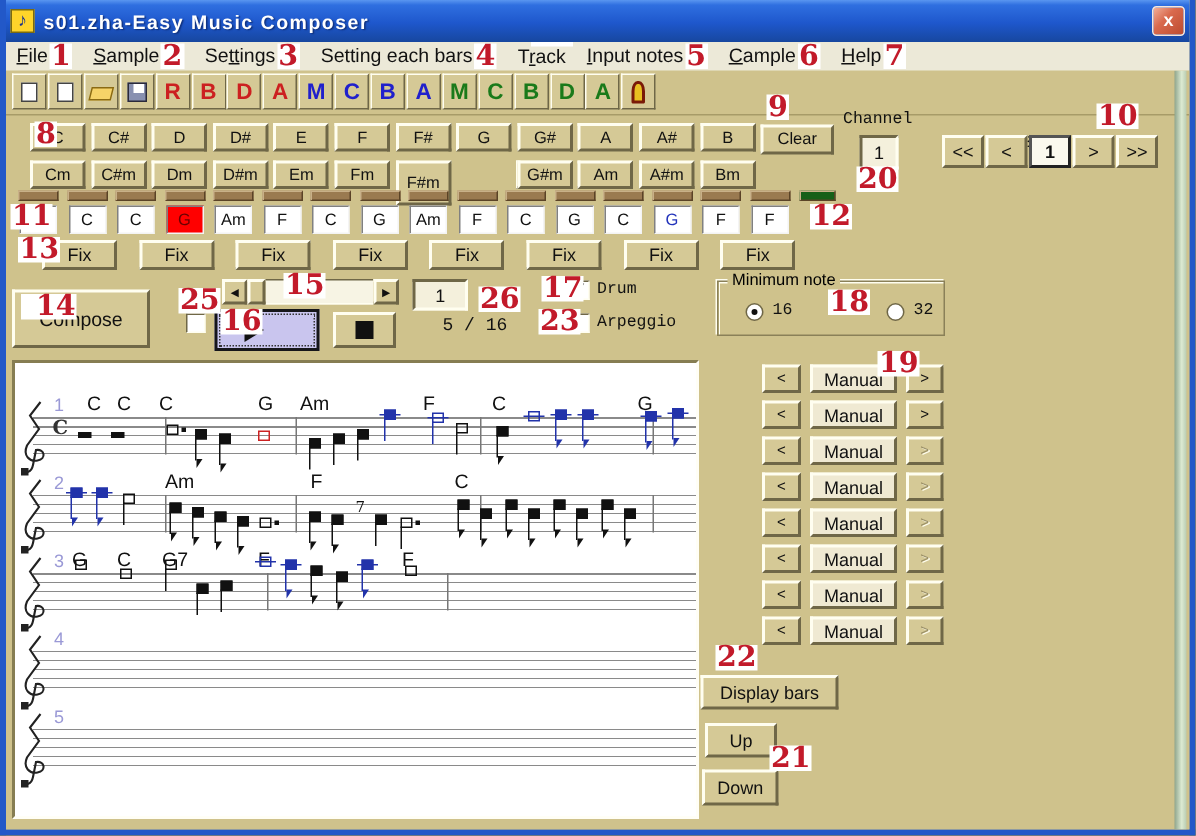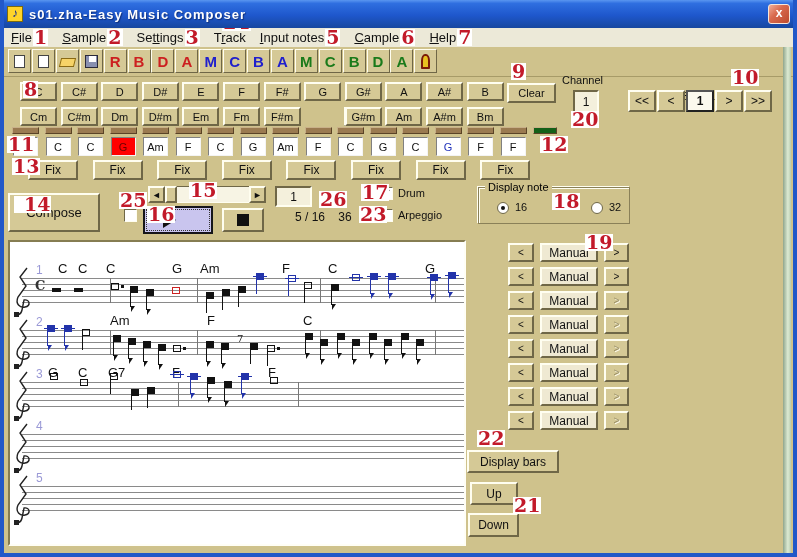--- a/index.html
+++ b/index.html
@@ -39,21 +39,21 @@
   .icon-doc{width:11px;height:13px;background:#fff;border:1px solid #444;}
   .icon-open{width:15px;height:9px;background:#f6d368;border:1px solid #8a6a14;transform:skewX(-14deg);margin-top:3px;}
   .icon-save{width:13px;height:13px;background:#8890b0;border:1px solid #2a2a3a;position:relative;}
   .icon-save span{position:absolute;left:3px;top:0;width:7px;height:6px;background:#fff;}
   .icon-metro{width:9px;height:15px;background:#e8c020;border:2px solid #7a1a08;border-radius:45% 45% 8% 8%;}
   
   .btn{position:absolute;background:#d5c996;border:2px solid;border-color:#fffef0 #6f6747 #6f6747 #fffef0;
     color:#111;font-size:11px;display:flex;align-items:center;justify-content:center;white-space:nowrap;}
   .sunken{position:absolute;border:2px solid;border-color:#6f6747 #fffef0 #fffef0 #6f6747;background:#f4f0dc;
     display:flex;align-items:center;justify-content:center;font-size:12px;color:#111;}
-  .lbl{position:absolute;font-size:11px;color:#111;white-space:nowrap;}
+  .lbl{position:absolute;font-size:11px;color:#111;white-space:nowrap;font-family:Liberation Mono, monospace;}
   
   .seqbar{position:absolute;top:80px;height:7px;border:1px solid;border-color:#c8b088 #5a4326 #5a4326 #c8b088;}
   .seqbox{position:absolute;top:90px;height:19px;width:25px;background:#fff;border:1px solid;
     border-color:#808080 #f4f4f4 #f4f4f4 #808080;display:flex;align-items:center;justify-content:center;
     font-size:11px;color:#111;}
   
   .cb{position:absolute;width:13px;height:13px;background:#fff;border:1px solid;
     border-color:#6f6747 #fffef0 #fffef0 #6f6747;font-size:11px;line-height:11px;text-align:center;color:#111;font-weight:bold;}
   .radio{position:absolute;width:12px;height:12px;border-radius:50%;background:#fff;border:1px solid #6f6747;}
   .radio span{position:absolute;left:3px;top:3px;width:4px;height:4px;border-radius:50%;background:#111;}
@@ -94,20 +94,21 @@
   <div class="titlebar">
     <div class="appicon">♪</div>
     <div class="title">s01.zha-Easy Music Composer</div>
     <div class="closebtn">x</div>
   </div>
 
   <div class="menubar">
       <div class="menuitem"><span></span><u>F</u><span>ile</span><span class="ann">1</span></div>
       <div class="menuitem"><span></span><u>S</u><span>ample</span><span class="ann">2</span></div>
       <div class="menuitem"><span>Se</span><u>tt</u><span>ings</span><span class="ann">3</span></div>
+      <div class="menuitem"><span>Settin</span><u>g</u><span> each bars</span><span class="ann">4</span></div>
       <div class="menuitem"><span>T</span><u>r</u><span>ack</span><span class="ann ann-above">24</span></div>
       <div class="menuitem"><span></span><u>I</u><span>nput notes</span><span class="ann">5</span></div>
       <div class="menuitem"><span></span><u>C</u><span>ample</span><span class="ann">6</span></div>
       <div class="menuitem"><span></span><u>H</u><span>elp</span><span class="ann">7</span></div>
     </div>
 
   <div class="client">
     <div class="toolbar">
         <div class="tbtn" style="left: 4px;">
           <span class="icon-doc"></span>
@@ -155,21 +156,21 @@
         <div class="btn" style="left: 422px; top: 35px; width: 37px; height: 19px;">A#</div>
         <div class="btn" style="left: 462.6px; top: 35px; width: 37px; height: 19px;">B</div>
       </div>
     <div>
         <div class="btn" style="left: 16px; top: 60px; width: 37px; height: 19px;">Cm</div>
         <div class="btn" style="left: 56.6px; top: 60px; width: 37px; height: 19px;">C#m</div>
         <div class="btn" style="left: 97.2px; top: 60px; width: 37px; height: 19px;">Dm</div>
         <div class="btn" style="left: 137.8px; top: 60px; width: 37px; height: 19px;">D#m</div>
         <div class="btn" style="left: 178.4px; top: 60px; width: 37px; height: 19px;">Em</div>
         <div class="btn" style="left: 219px; top: 60px; width: 37px; height: 19px;">Fm</div>
-        <div class="btn" style="left: 259.6px; top: 60px; width: 37px; height: 19px;">F#m</div>
+        <div class="btn" style="left: 259.6px; top: 60px; width: 37px; height: 30px;">F#m</div>
         <div class="btn" style="left: 300.2px; top: 60px; width: 37px; height: 19px; margin-left: 40px;">Gm</div>
         <div class="btn" style="left: 340.8px; top: 60px; width: 37px; height: 19px;">G#m</div>
         <div class="btn" style="left: 381.4px; top: 60px; width: 37px; height: 19px;">Am</div>
         <div class="btn" style="left: 422px; top: 60px; width: 37px; height: 19px;">A#m</div>
         <div class="btn" style="left: 462.6px; top: 60px; width: 37px; height: 19px;">Bm</div>
       </div>
 
     <div class="btn" style="left:503px;top:36px;width:49px;height:20px;">Clear</div>
 
     <div class="lbl" style="left:558px;top:27px;">Channel</div>
@@ -244,21 +245,21 @@
     <div class="btn" style="left:218px;top:161px;width:42px;height:24px;">
         <span class="stopsq"></span>
       </div>
 
     <div class="cb" style="left:376px;top:140px;" id="cb-drum">✓</div>
     <div class="lbl" style="left:394px;top:140px;">Drum</div>
     <div class="cb" style="left:376px;top:162px;" id="cb-arp"></div>
     <div class="lbl" style="left:394px;top:162px;">Arpeggio</div>
 
     <div class="group" style="left:474px;top:140px;width:152px;height:37px;">
-      <span class="glabel">Display note</span>
+      <span class="glabel">Minimum note</span>
       <span class="radio" style="left:18px;top:14px;">
           <span></span>
         </span>
       <span class="lbl" style="left:36px;top:13px;">16</span>
       <span class="radio" style="left:112px;top:14px;"></span>
       <span class="lbl" style="left:130px;top:13px;">32</span>
     </div>
 
     <div class="staffpanel">
         <div class="stavelines" style="top: 36px;"></div>

